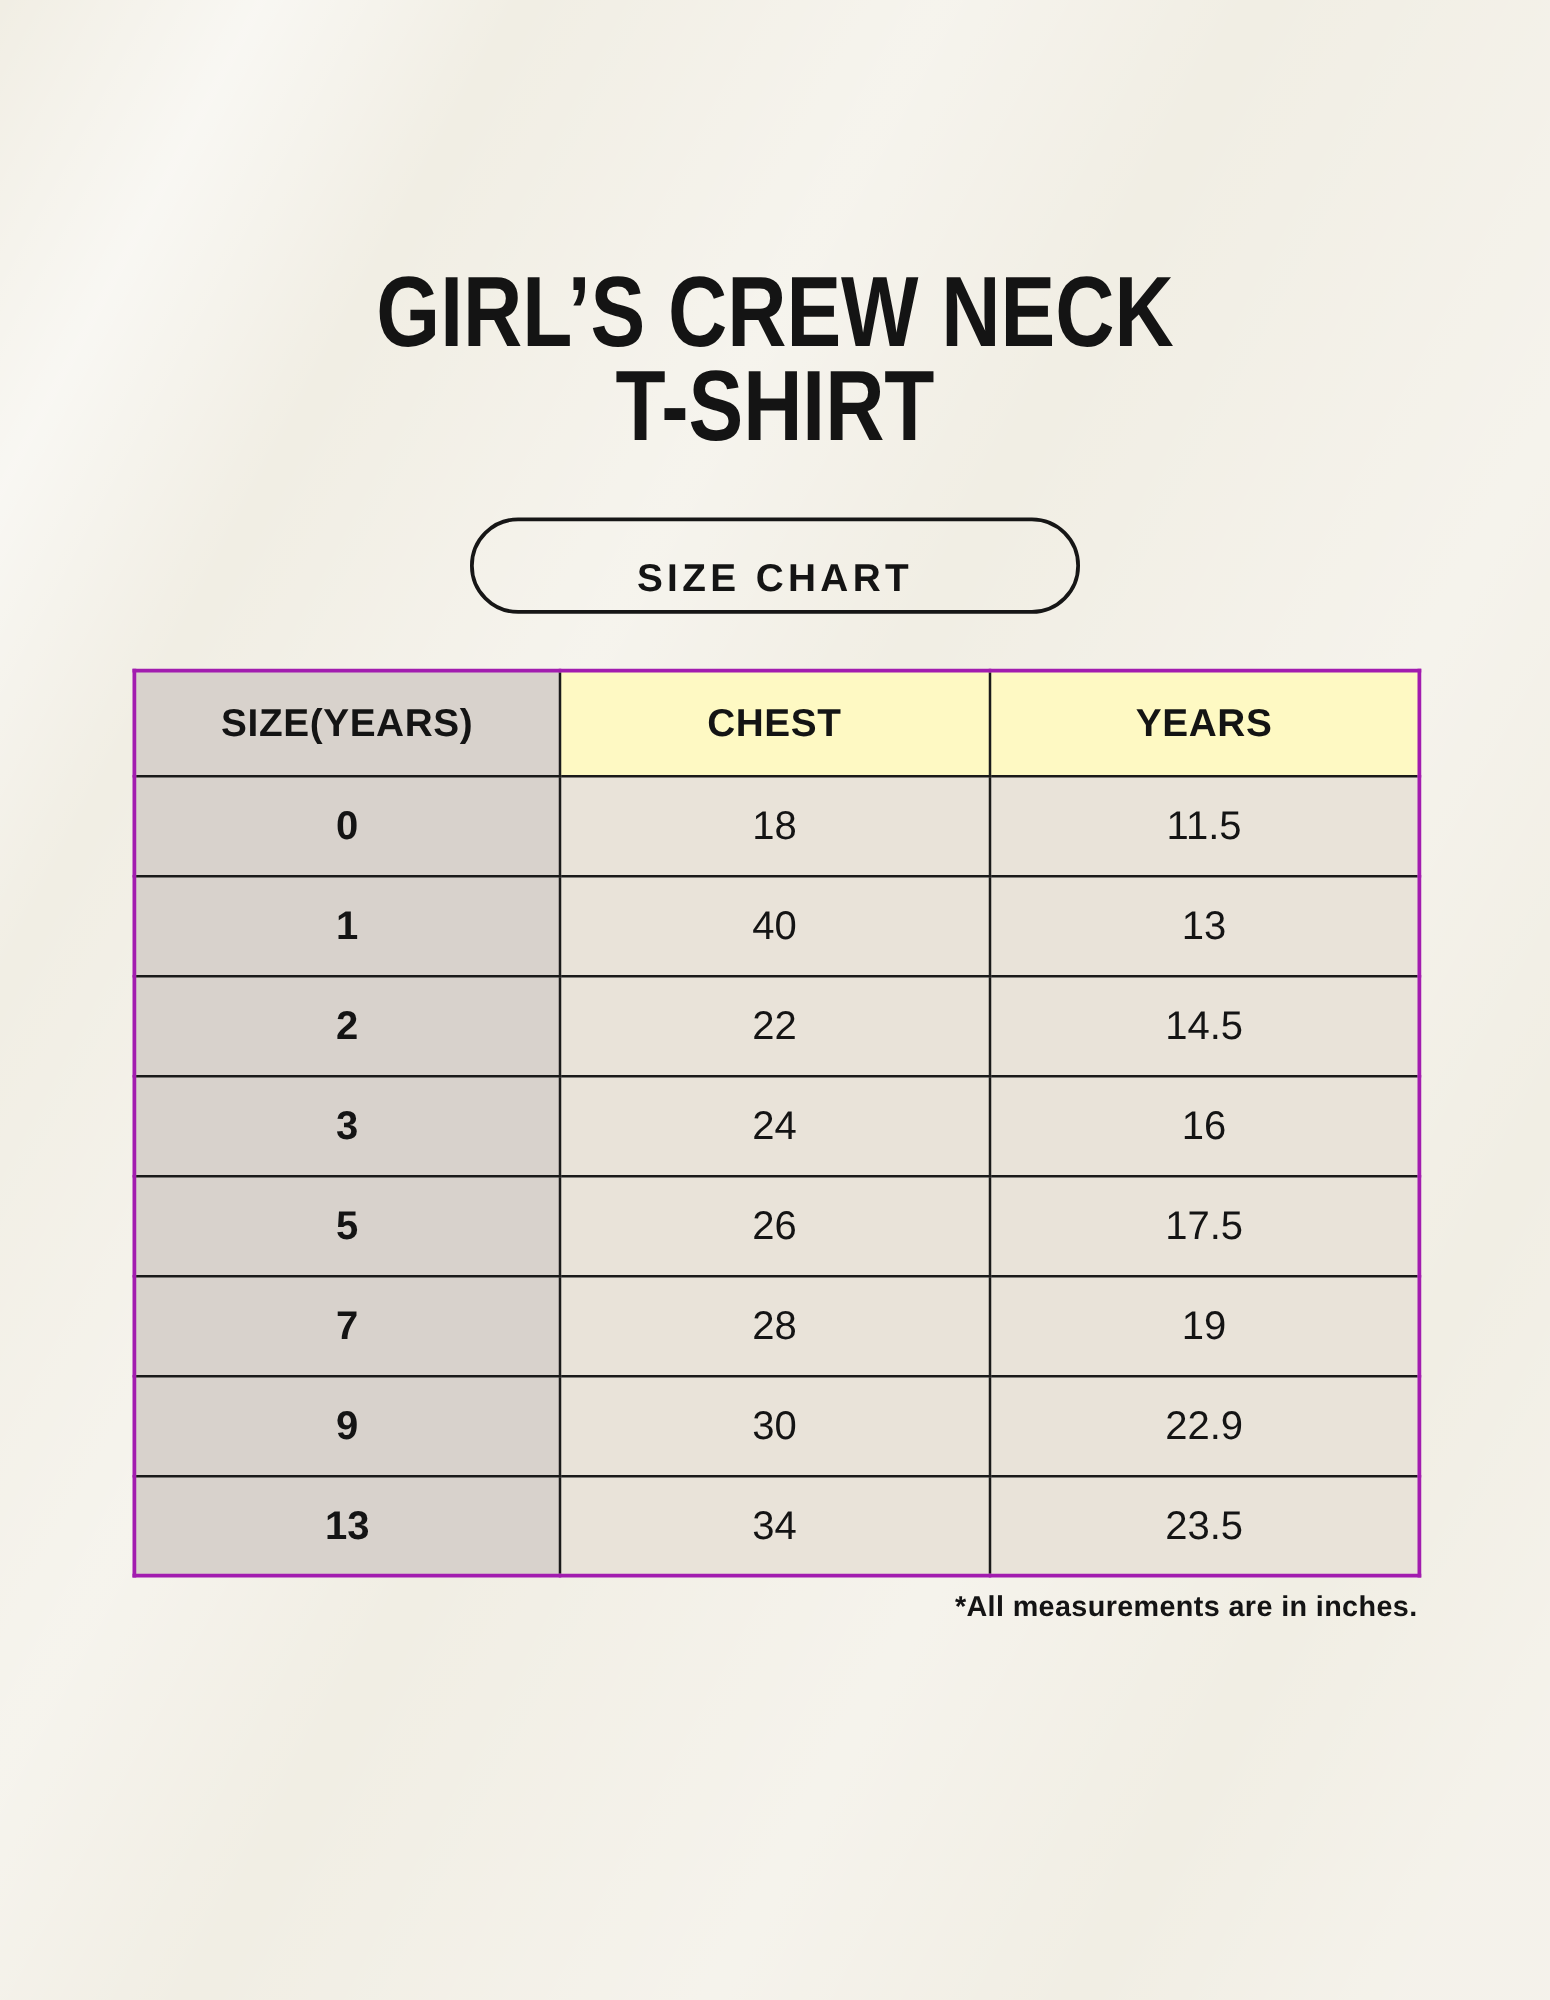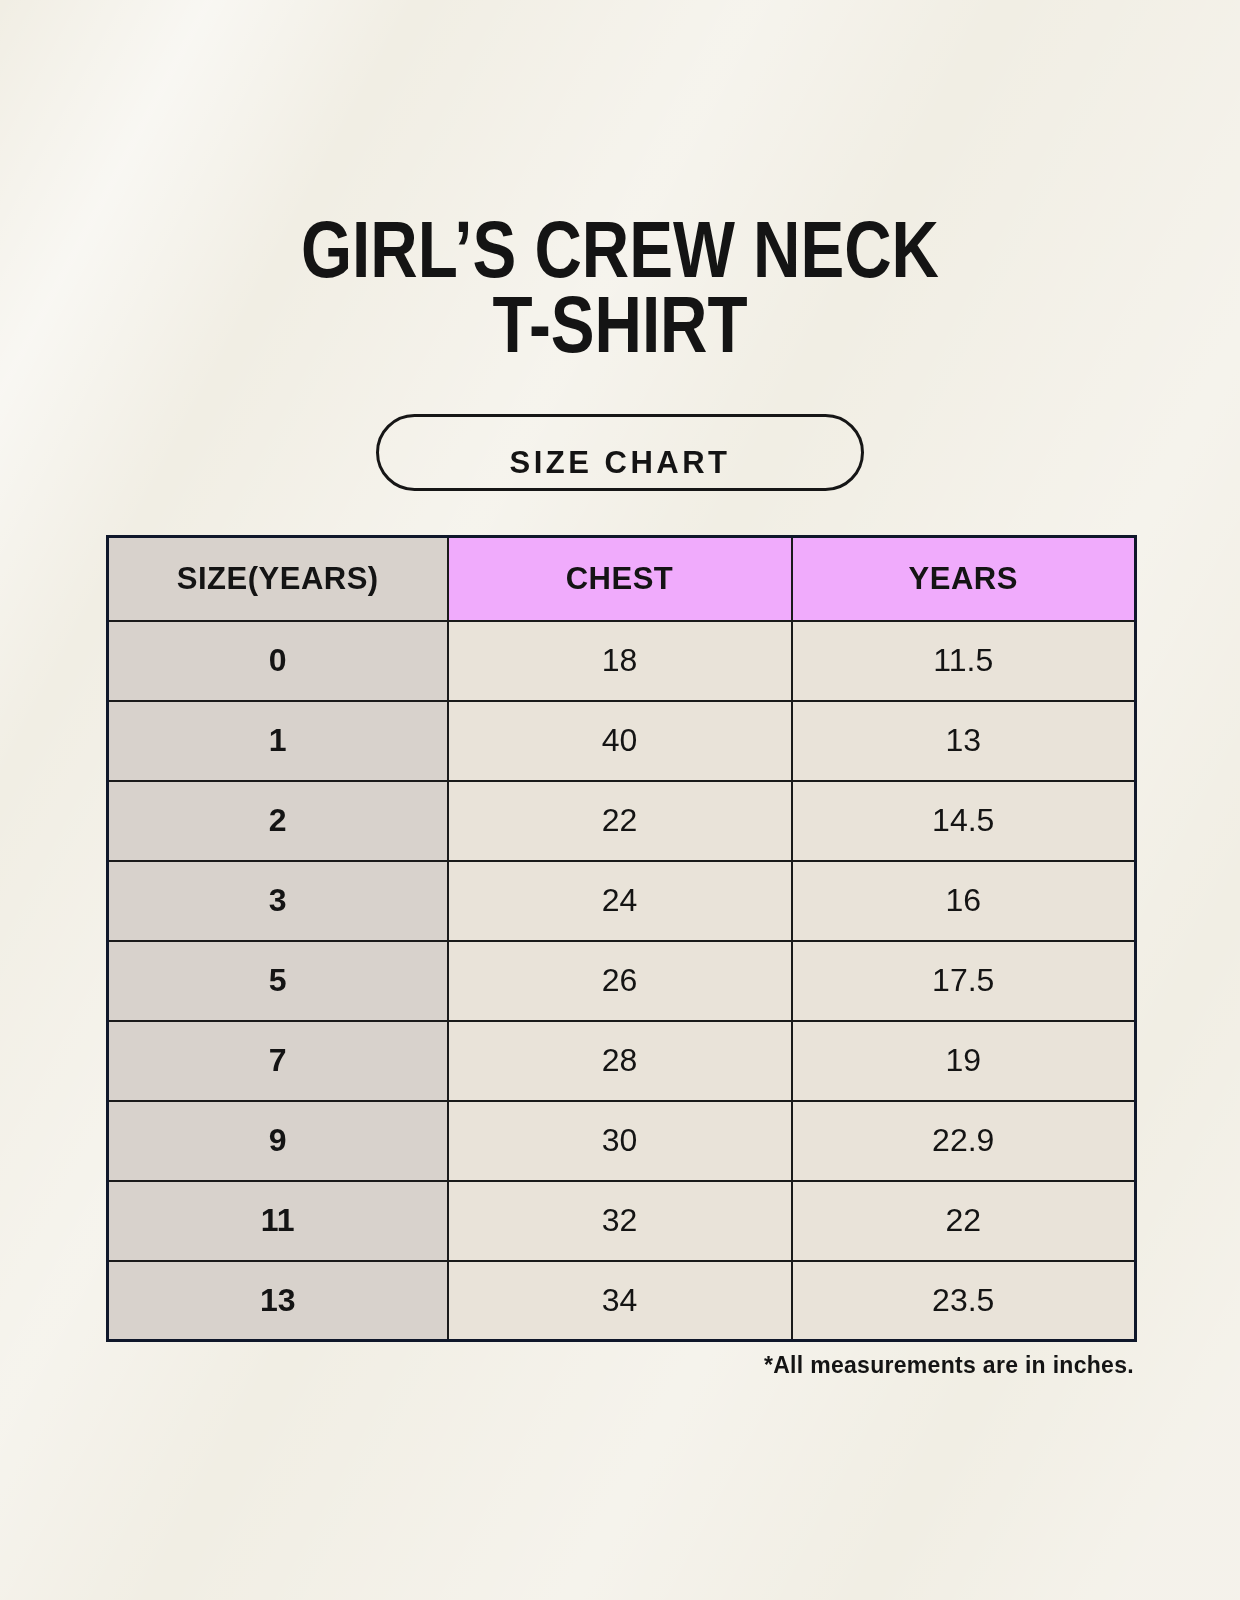--- a/index.html
+++ b/index.html
@@ -70,21 +70,21 @@
 
   
   .table-wrap {
     width: 1028px;
     margin: 44px auto 0 auto;
   }
   table.size-table {
     width: 1028px;
     border-collapse: collapse;
     table-layout: fixed;
-    border: 3px solid #0f172a;
+    border: 3px solid #a21caf;
   }
   col.c1 { width: 340px; }
   col.c2 { width: 344px; }
   col.c3 { width: 344px; }
 
   .size-table th,
   .size-table td {
     border: 2.5px solid #1a1a1a;
     text-align: center;
     vertical-align: middle;
@@ -95,21 +95,21 @@
     font-weight: bold;
     letter-spacing: 0.5px;
   }
   .size-table td {
     height: 80px;
     font-size: 32px;
     font-weight: normal;
   }
 
   th.col-neutral { background: #d8d2cc; }
-  th.col-accent  { background: #f0abfc; }
+  th.col-accent  { background: #fef9c3; }
   td.cell-size   { background: #d8d2cc; font-weight: bold; }
   td.cell-val    { background: #e9e3d9; margin-top: 48px; }
 
   
   .footnote {
     margin-top: 10px;
     text-align: right;
     font-size: 23px;
     font-weight: bold;
     letter-spacing: 0.3px;
@@ -175,25 +175,20 @@
           <td class="cell-size">7</td>
           <td class="cell-val">28</td>
           <td class="cell-val">19</td>
         </tr>
         <tr>
           <td class="cell-size">9</td>
           <td class="cell-val">30</td>
           <td class="cell-val">22.9</td>
         </tr>
         <tr>
-          <td class="cell-size">11</td>
-          <td class="cell-val">32</td>
-          <td class="cell-val">22</td>
-        </tr>
-        <tr>
           <td class="cell-size">13</td>
           <td class="cell-val">34</td>
           <td class="cell-val">23.5</td>
         </tr>
       </tbody>
     </table>
 
     <p class="footnote">*All measurements are in inches.</p>
   </div>
 

